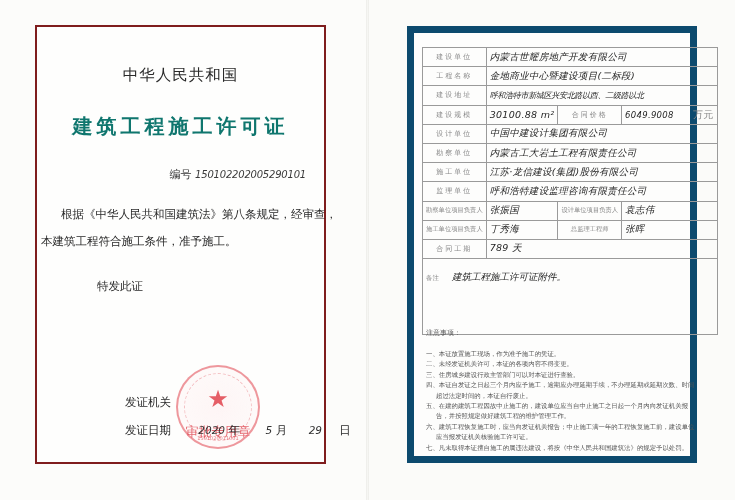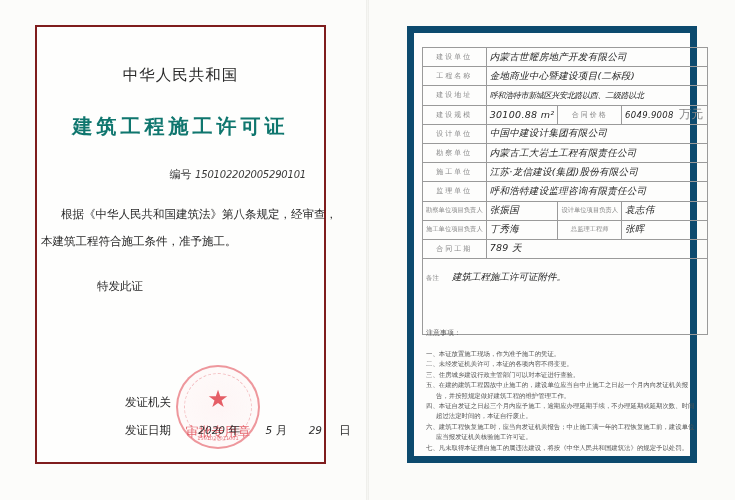--- a/index.html
+++ b/index.html
@@ -100,21 +100,21 @@
     <tr>
       <td class="lbl">建设地址</td>
       <td class="val" colspan="3" style="font-size:8px;letter-spacing:-0.3px">呼和浩特市新城区兴安北路以西、二级路以北</td>
     </tr>
     <tr>
       <td class="lbl">建设规模</td>
       <td class="val" style="width:66px">30100.88 m²</td>
       <td class="lbl" style="width:64px">合同价格</td>
       <td class="val">
         <span style="font-size:8.5px">6049.9008</span>
-        <span class="unit" style="font-style:normal;font-size:12px;color:#888;margin-left:2px">万元</span>
+        <span class="unit" style="font-style:normal;font-size:10px;color:#888;margin-left:16px">万元</span>
       </td>
     </tr>
     <tr>
       <td class="lbl">设计单位</td>
       <td class="val" colspan="3">中国中建设计集团有限公司</td>
     </tr>
     <tr>
       <td class="lbl">勘察单位</td>
       <td class="val" colspan="3">内蒙古工大岩土工程有限责任公司</td>
     </tr>
@@ -149,18 +149,18 @@
       </td>
     </tr>
   </tbody>
     </table>
 
   <div class="notes-title">注意事项：</div>
   <ul class="notes-list">
     <li>一、本证放置施工现场，作为准予施工的凭证。</li>
     <li>二、未经发证机关许可，本证的各项内容不得变更。</li>
     <li>三、住房城乡建设行政主管部门可以对本证进行查验。</li>
+    <li>四、本证自发证之日起三个月内应予施工，逾期应办理延期手续，不办理延期或延期次数、时间超过法定时间的，本证自行废止。</li>
     <li>五、在建的建筑工程因故中止施工的，建设单位应当自中止施工之日起一个月内向发证机关报告，并按照规定做好建筑工程的维护管理工作。</li>
-    <li>四、本证自发证之日起三个月内应予施工，逾期应办理延期手续，不办理延期或延期次数、时间超过法定时间的，本证自行废止。</li>
     <li>六、建筑工程恢复施工时，应当向发证机关报告；中止施工满一年的工程恢复施工前，建设单位应当报发证机关核验施工许可证。</li>
     <li>七、凡未取得本证擅自施工的属违法建设，将按《中华人民共和国建筑法》的规定予以处罚。</li>
   </ul>
 </div>
 
 </body></html>

